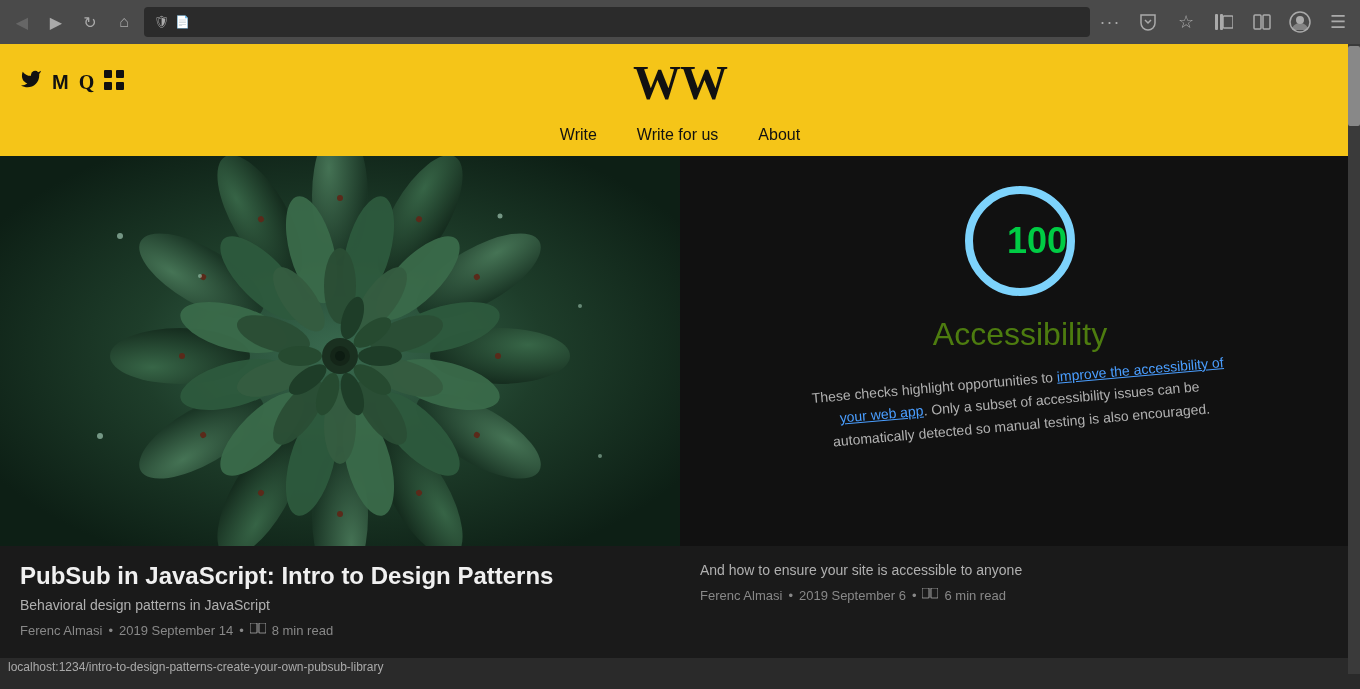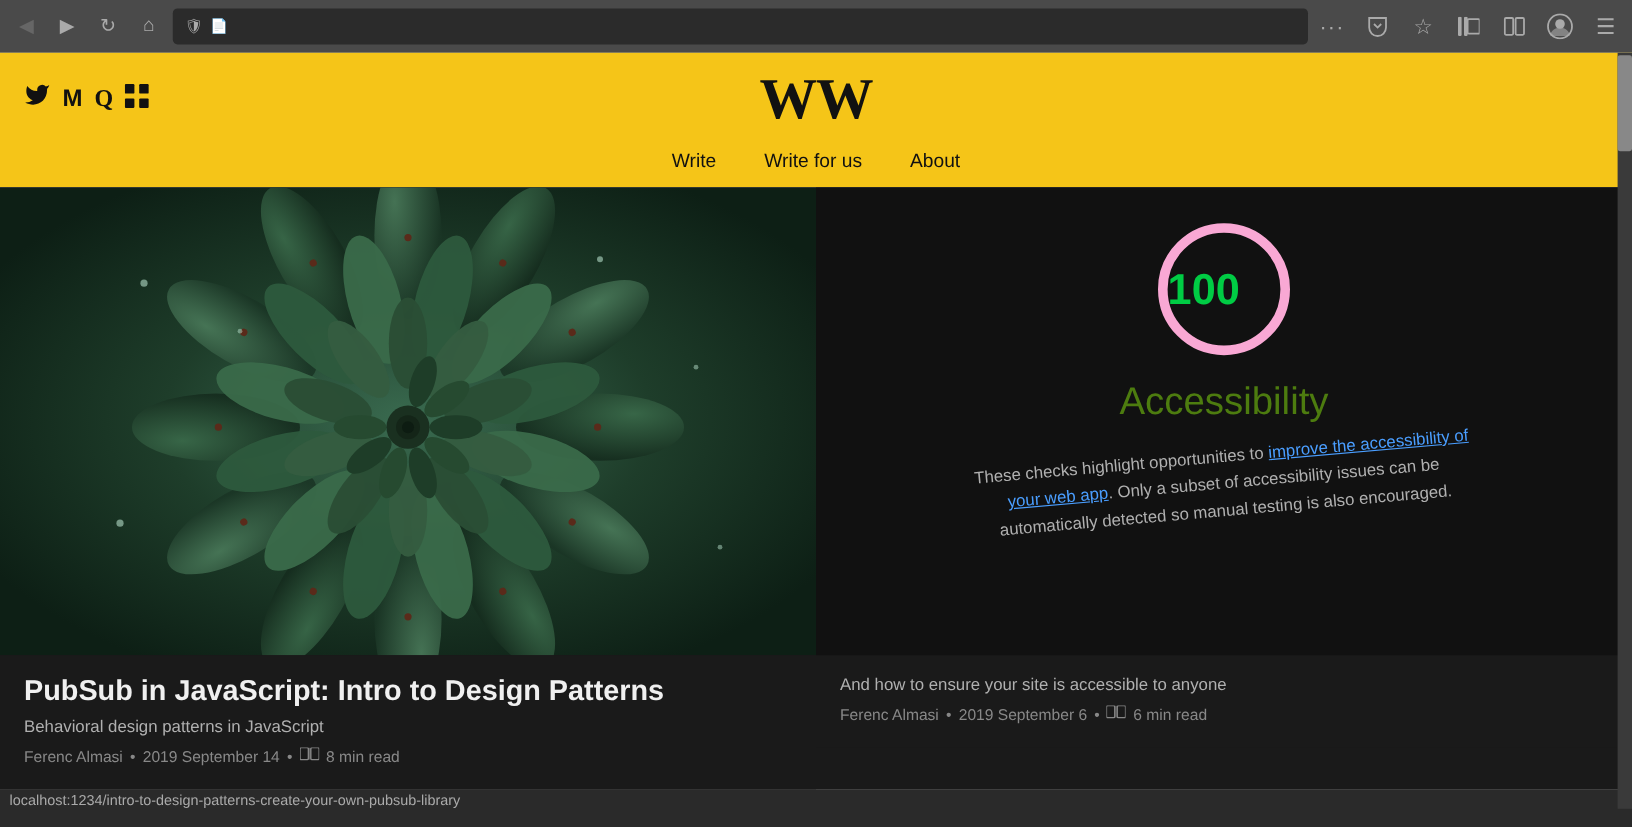--- a/index.html
+++ b/index.html
@@ -163,24 +163,24 @@
       flex-direction: column;
       align-items: center;
       justify-content: flex-start;
       padding-top: 30px;
     }
 
     .lighthouse-circle {
       width: 110px;
       height: 110px;
       border-radius: 50%;
-      border: 8px solid #f9a8d4;
-      display: flex;
-      align-items: center;
-      justify-content: flex-start;
+      border: 8px solid #7dd3fc;
+      display: flex;
+      align-items: center;
+      justify-content: flex-end;
       margin-bottom: 20px;
     }
 
     .lighthouse-score {
       color: #00cc44;
       font-size: 36px;
       font-weight: bold;
       font-family: Arial, sans-serif;
     }
 

